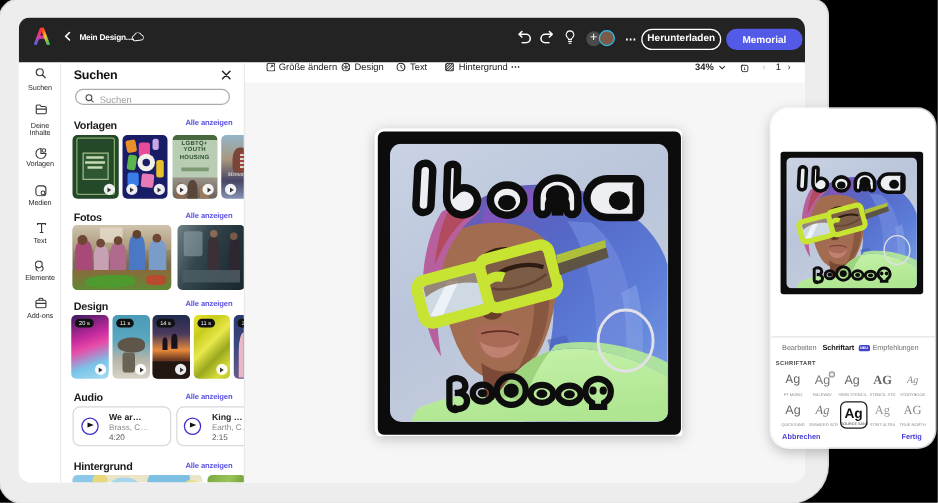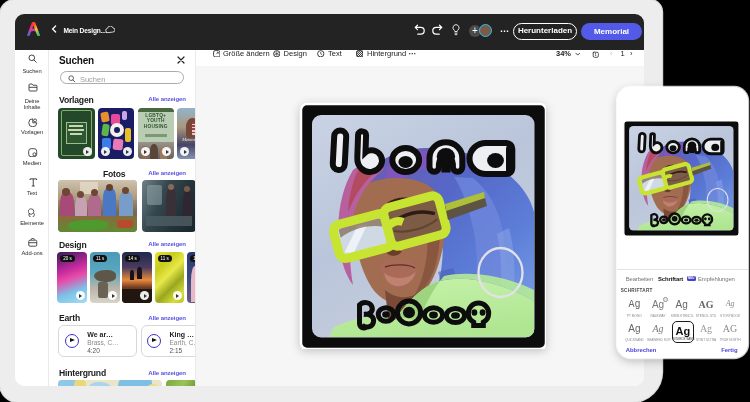--- a/index.html
+++ b/index.html
@@ -186,21 +186,21 @@
         <div class="play" style="right:2.5px;bottom:2.5px;"></div>
       </div>
       <div class="thumb" style="left:128.2px;top:57.7px;width:36.2px;height:51.3px;background:linear-gradient(180deg,#93b5ca 0%,#a8977e 38%,#474466 72%,#8493b2 100%);">
         <div class="abs" style="left:9px;top:10px;width:13px;height:20px;background:#7a4638;border-radius:45% 45% 20% 20%;"></div>
         <div class="abs" style="left:15px;top:14px;width:11px;height:14px;background:repeating-linear-gradient(180deg,#a84040 0 1.6px,#ddd8cc 1.6px 3.2px);border-radius:2px;"></div>
         <div class="abs" style="left:5px;top:29px;width:28px;font-size:4.6px;color:#efe9da;font-family:'Liberation Serif',serif;font-style:italic;">Memorial</div>
         <div class="play" style="left:3px;bottom:2.5px;"></div>
 
       </div>
 
-      <div class="ph" style="left:10px;top:118.6px;font-size:8.6px;margin-left:44px;">Fotos</div>
+      <div class="ph" style="left:10px;top:118.6px;font-size:8.6px;">Fotos</div>
       <div class="lnk" style="top:119.4px;">Alle anzeigen</div>
       <div class="thumb" style="left:9.4px;top:129.7px;width:79px;height:52px;background:linear-gradient(180deg,#b9a98e 0%,#a89878 30%,#7a6a52 60%,#4f7a38 100%);">
         <div class="abs" style="left:0;top:0;right:0;height:20px;background:linear-gradient(180deg,#cfc3ae,#a89878);"></div>
           <div class="abs" style="left:22px;top:2px;width:18px;height:12px;background:#e3dbc8;opacity:.8;"></div>
         <div class="abs" style="left:2px;top:12px;width:14px;height:26px;background:#a84a78;border-radius:40% 40% 0 0;"></div>
         <div class="abs" style="left:4px;top:8px;width:8px;height:8px;background:#6e4634;border-radius:50%;"></div>
         <div class="abs" style="left:17px;top:16px;width:12px;height:22px;background:#c8a0b4;border-radius:40% 40% 0 0;"></div>
         <div class="abs" style="left:19px;top:11px;width:7px;height:7px;background:#71493a;border-radius:50%;"></div>
         <div class="abs" style="left:30px;top:14px;width:13px;height:22px;background:#b06a8e;border-radius:40% 40% 0 0;"></div>
         <div class="abs" style="left:33px;top:9px;width:7px;height:7px;background:#6e4634;border-radius:50%;"></div>
@@ -242,21 +242,21 @@
       </div>
       <div class="thumb" style="left:105.6px;top:202.3px;width:29.8px;height:50.3px;background:linear-gradient(135deg,#e8e22a 0%,#c8cc1e 25%,#e8e84a 45%,#9aa81e 65%,#d8dc3a 85%,#b8c42a 100%);">
         <div class="badge">11 s</div>
           <div class="play" style="right:2.5px;bottom:2.5px;"></div>
       </div>
       <div class="thumb" style="left:138.3px;top:202.3px;width:29.8px;height:50.3px;background:linear-gradient(180deg,#2a3a6e 0%,#3a4a7e 50%,#6a5a88 100%);">
         <div class="abs" style="left:4px;top:14px;width:10px;height:36px;background:#e8b8c8;border-radius:40% 40% 0 0;"></div>
         <div class="badge">11</div>
       </div>
 
-      <div class="ph" style="left:10px;top:263.4px;font-size:8.6px;">Earth</div>
+      <div class="ph" style="left:10px;top:263.4px;font-size:8.6px;">Audio</div>
       <div class="lnk" style="top:264.2px;">Alle anzeigen</div>
       <div class="acard" style="left:9.2px;">
         <div class="aplay">
             <span></span>
           </div>
         <div class="at1">We ar…</div>
           <div class="at2">Brass, C…</div>
           <div class="at3">4:20</div>
       </div>
       <div class="acard" style="left:91.5px;">

